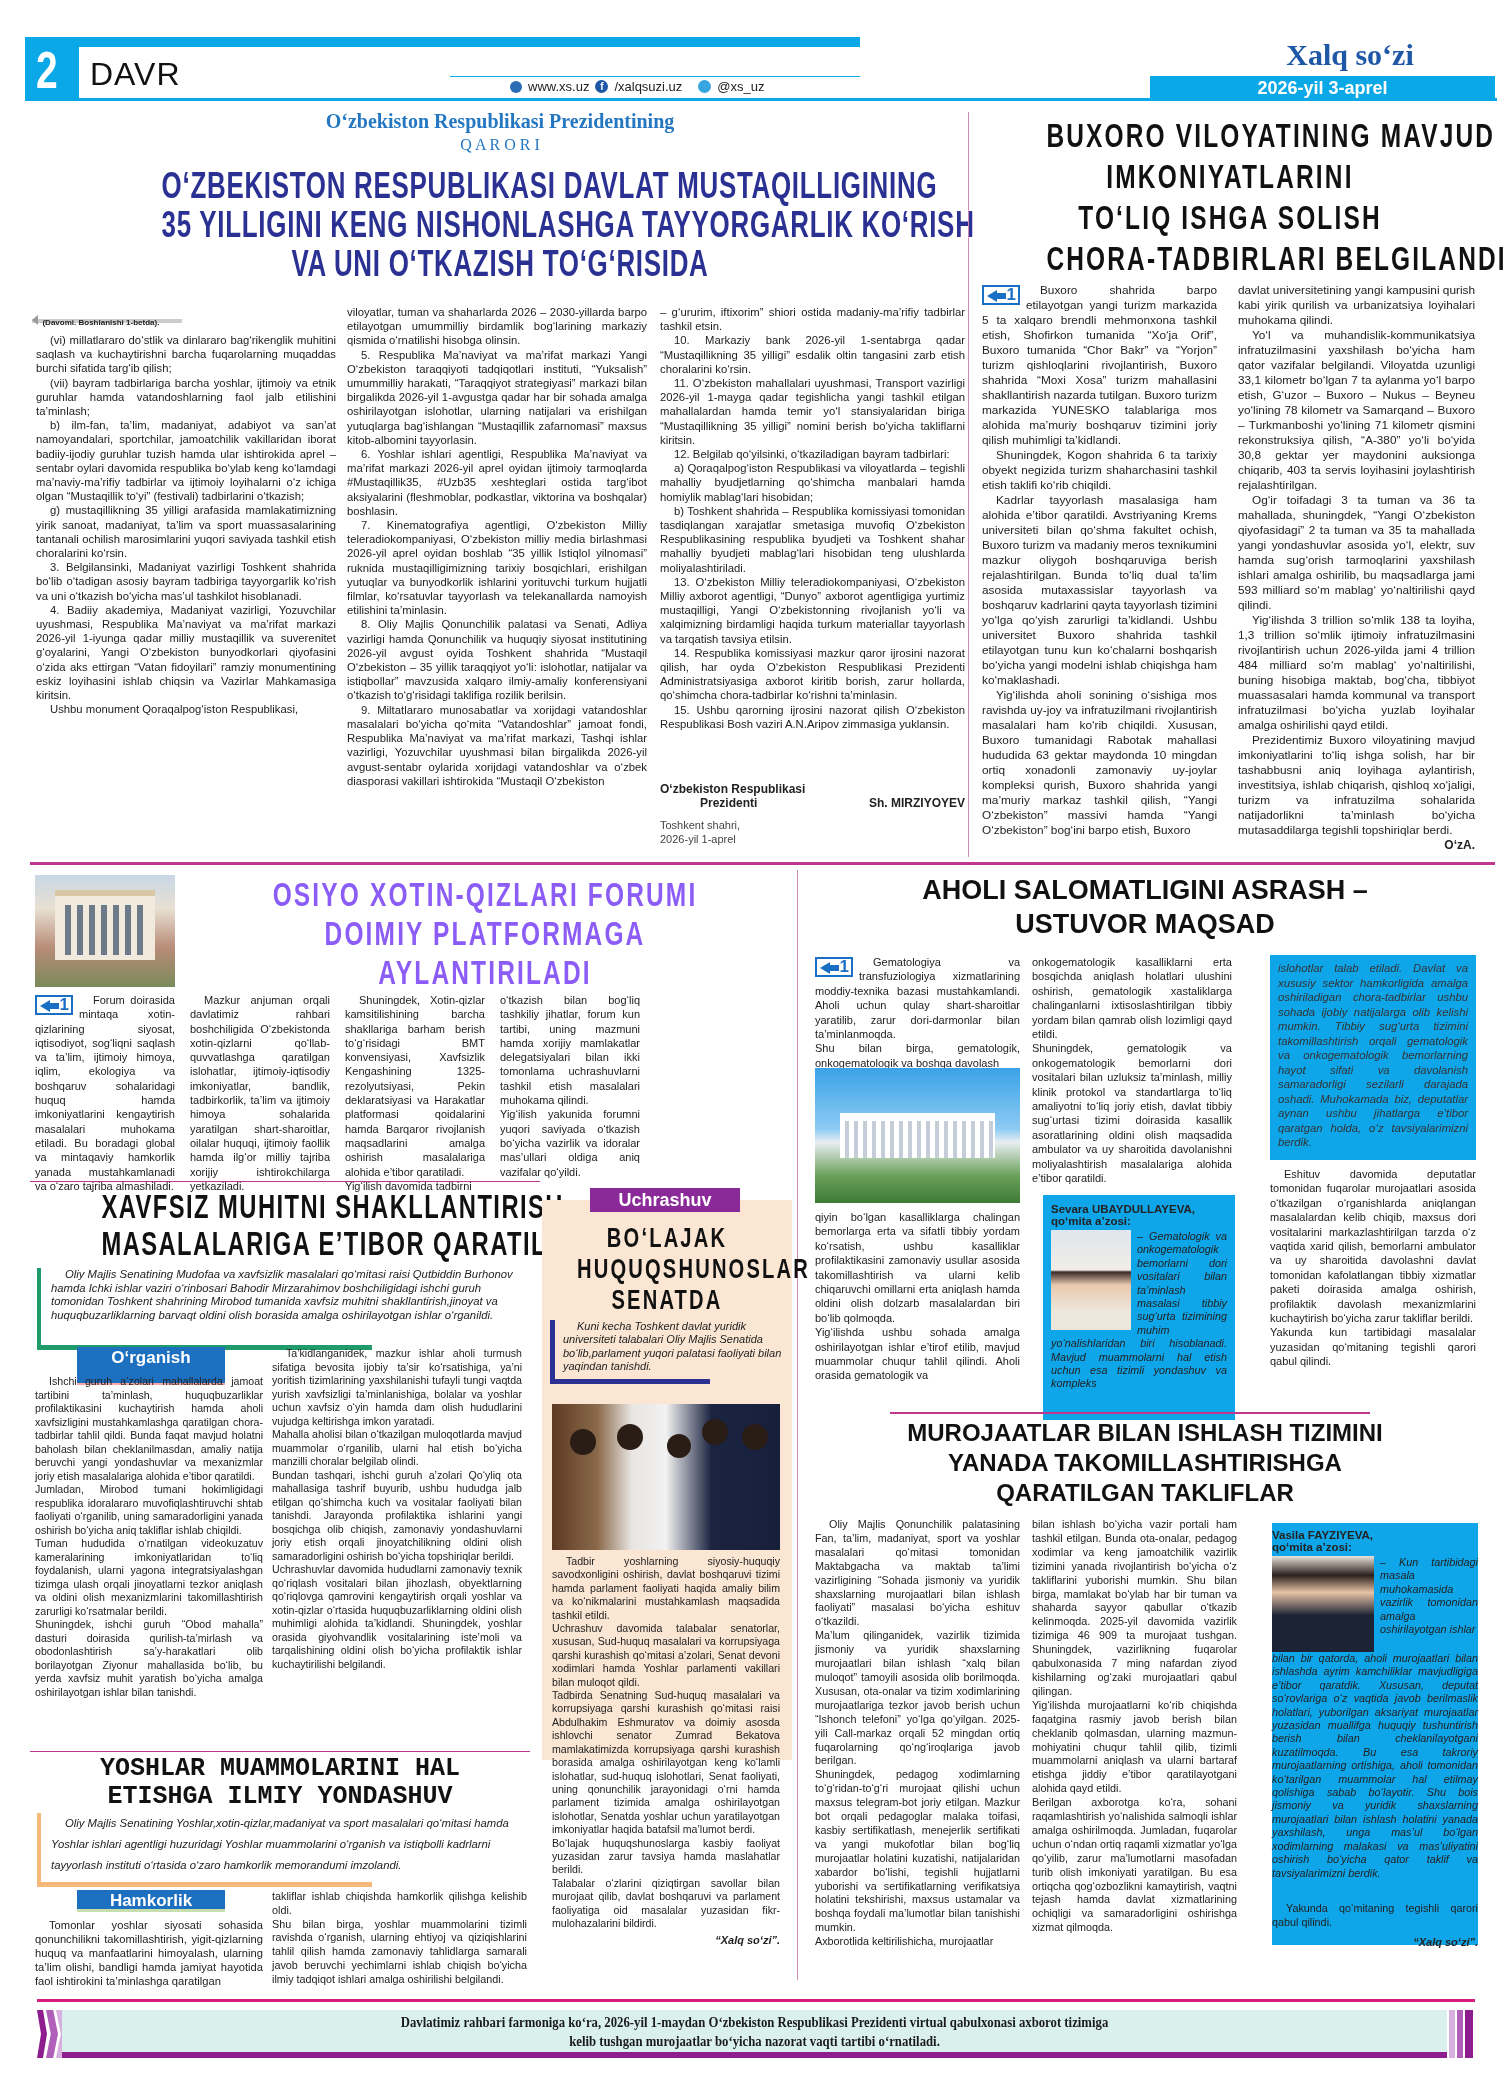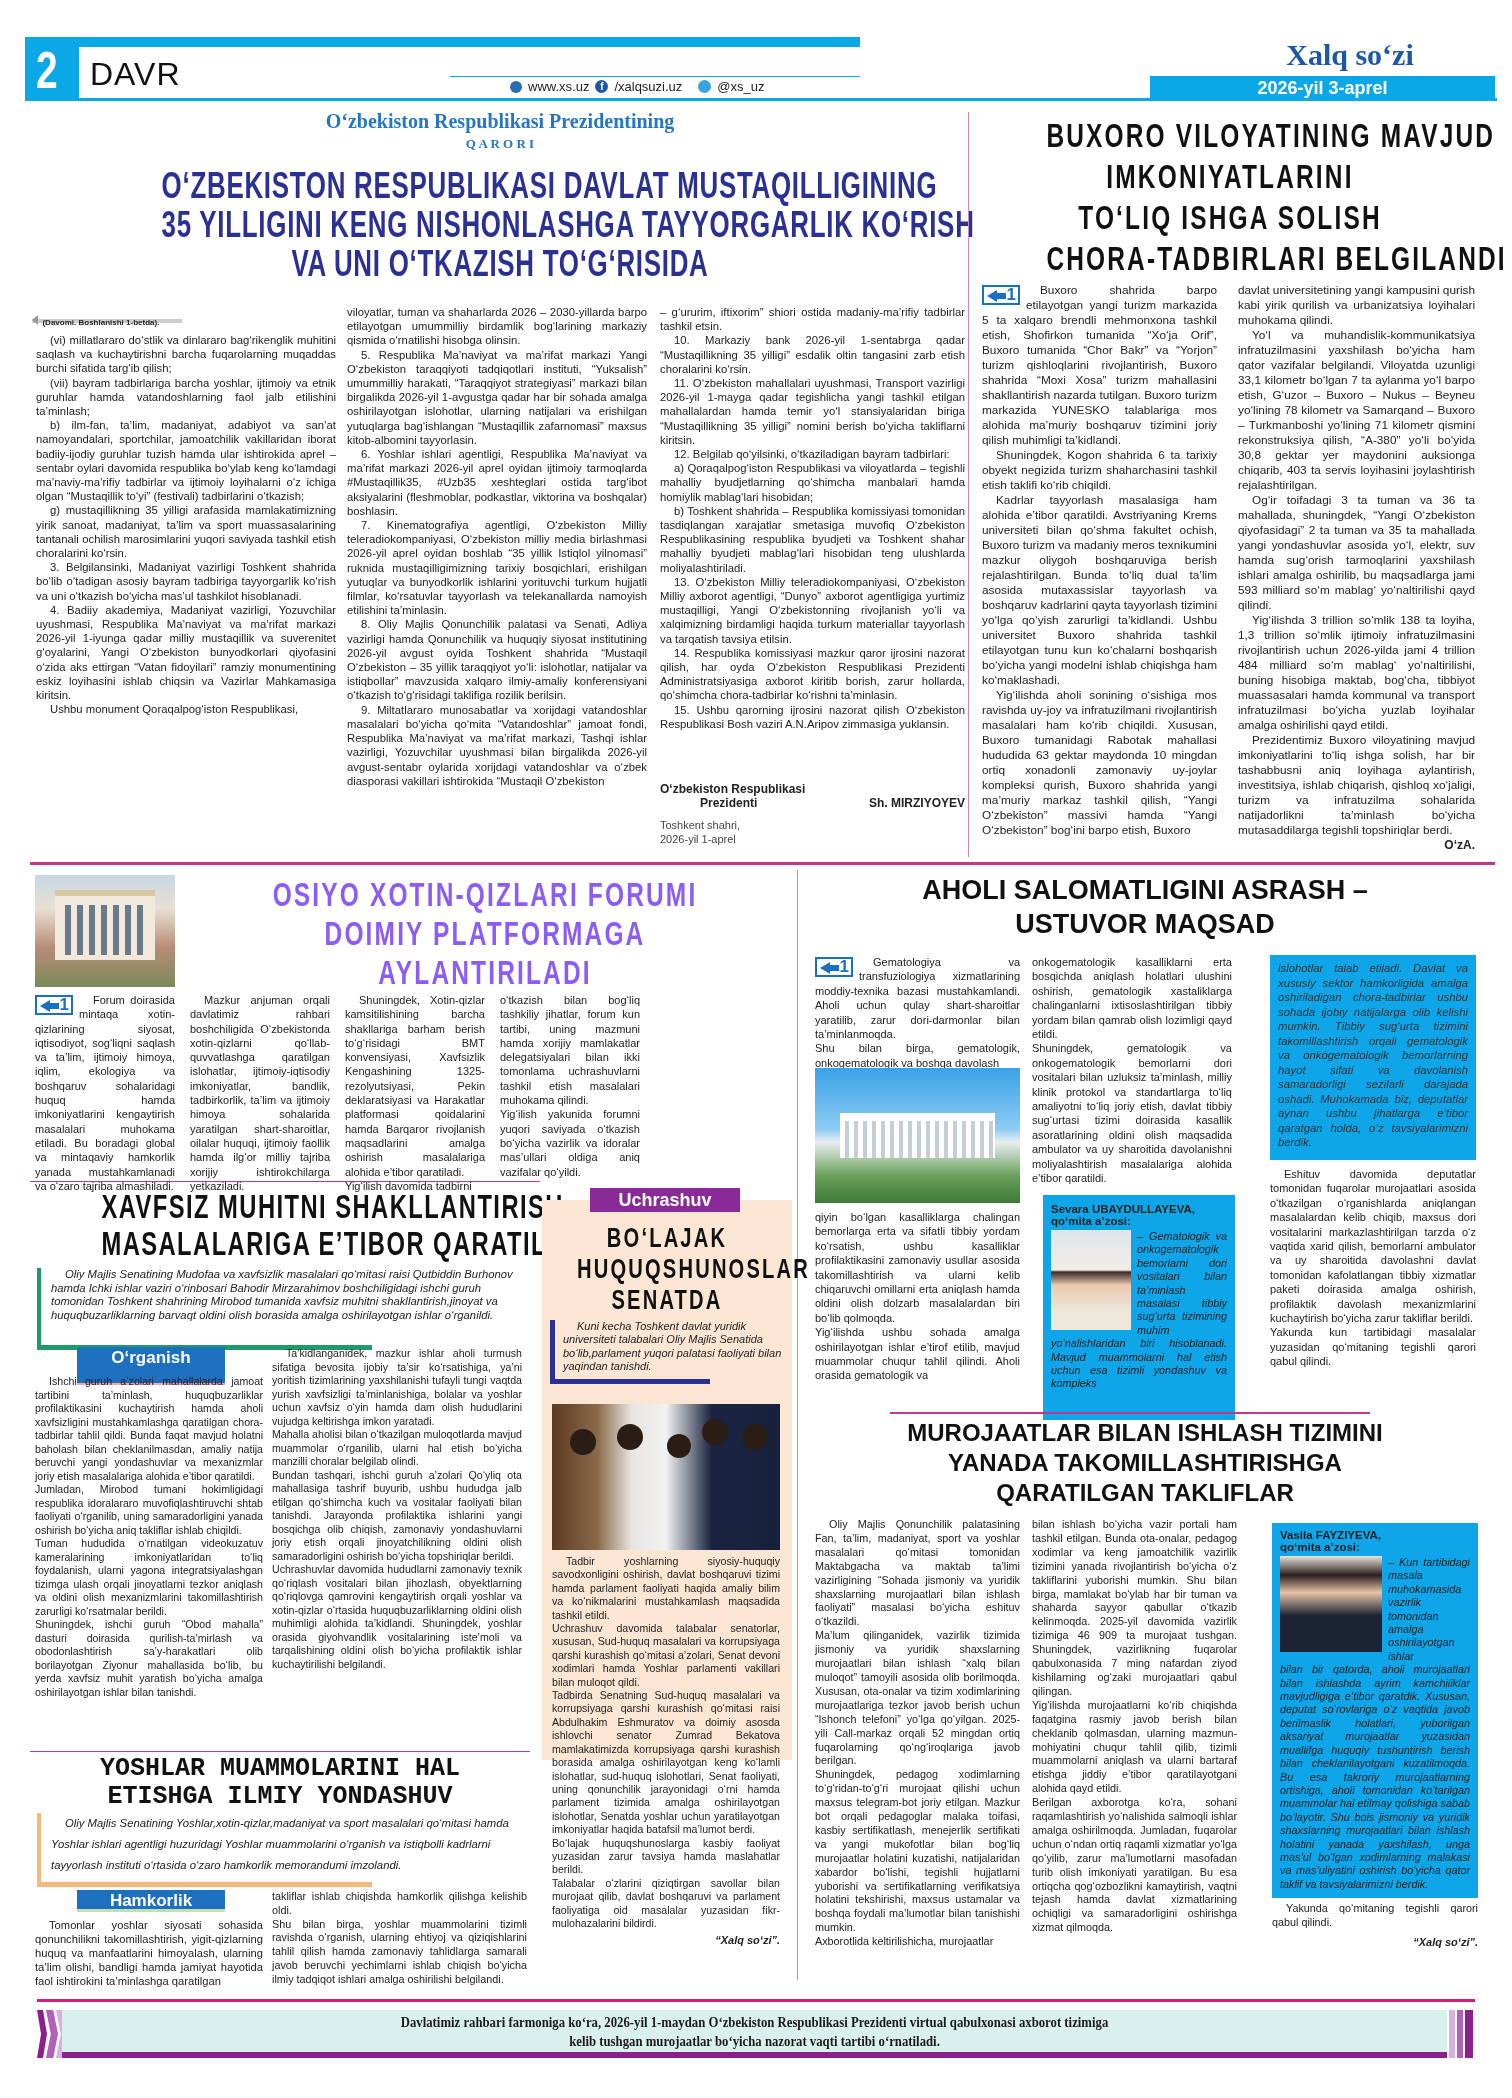--- a/index.html
+++ b/index.html
@@ -32,21 +32,21 @@
   <span>www.xs.uz</span>
   <span style="display:inline-block;width:13px;height:13px;border-radius:50%;background:#1d57a6;color:#fff;font-size:10px;font-weight:bold;text-align:center;line-height:13px">f</span>
   <span style="margin-right:10px">/xalqsuzi.uz</span>
   <span style="display:inline-block;width:13px;height:13px;border-radius:50%;background:#36a5e0"></span>
   <span>@xs_uz</span>
 </div>
 <div class="abs" style="left:1220px;top:38px;width:260px;text-align:center;font-family:'Liberation Serif',serif;font-weight:bold;font-size:30px;color:#1d57a6">Xalq so‘zi</div>
 <div class="abs" style="left:1150px;top:76px;width:345px;height:24px;background:#0aa8e6;color:#fff;font-weight:bold;font-size:18px;line-height:24px;text-align:center">2026-yil 3-aprel</div>
 
 <div class="abs" style="left:30px;top:110px;width:940px;text-align:center;font-family:'Liberation Serif',serif;font-weight:bold;font-size:20px;color:#2577c2">O‘zbekiston Respublikasi Prezidentining</div>
-<div class="abs" style="left:30px;top:136px;width:940px;text-align:center;font-family:'Liberation Serif',serif;font-weight:bold;font-size:13px;color:#2577c2">Q A R O R I</div>
+<div class="abs" style="left:30px;top:136px;width:940px;text-align:center;font-family:'Liberation Serif',serif;font-weight:normal;font-size:16px;color:#2577c2">Q A R O R I</div>
 <div class="abs" style="left:30px;top:166px;width:940px;text-align:center;color:#2b3193">
   <div class="cond" style="font-size:36px;line-height:39px">O‘ZBEKISTON RESPUBLIKASI DAVLAT MUSTAQILLIGINING</div>
   <div class="cond" style="font-size:36px;line-height:39px">35 YILLIGINI KENG NISHONLASHGA TAYYORGARLIK KO‘RISH</div>
   <div class="cond" style="font-size:36px;line-height:39px">VA UNI O‘TKAZISH TO‘G‘RISIDA</div>
 </div>
 <div class="abs" style="left:32px;top:311px;width:150px;height:12px;border-bottom:4px solid #ccc">
   <span style="display:inline-block;width:0;height:0;border-top:5px solid transparent;border-bottom:5px solid transparent;border-right:6px solid #999"></span>
   <span style="font-size:8px;font-weight:bold">(Davomi. Boshlanishi 1-betda).</span>
 </div>
 <div class="col" style="left:36px;top:333px;width:300px">
@@ -263,21 +263,21 @@
   <p class="t" style="font-size:10.8px;line-height:13.9px;white-space:pre-line">Oliy Majlis Qonunchilik palatasining Fan, ta’lim, madaniyat, sport va yoshlar masalalari qo‘mitasi tomonidan Maktabgacha va maktab ta’limi vazirligining “Sohada jismoniy va yuridik shaxslarning murojaatlari bilan ishlash faoliyati” masalasi bo‘yicha eshituv o‘tkazildi.
 Ma’lum qilinganidek, vazirlik tizimida jismoniy va yuridik shaxslarning murojaatlari bilan ishlash “xalq bilan muloqot” tamoyili asosida olib borilmoqda. Xususan, ota-onalar va tizim xodimlarining murojaatlariga tezkor javob berish uchun “Ishonch telefoni” yo‘lga qo‘yilgan. 2025-yili Call-markaz orqali 52 mingdan ortiq fuqarolarning qo‘ng‘iroqlariga javob berilgan.
 Shuningdek, pedagog xodimlarning to‘g‘ridan-to‘g‘ri murojaat qilishi uchun maxsus telegram-bot joriy etilgan. Mazkur bot orqali pedagoglar malaka toifasi, kasbiy sertifikatlash, menejerlik sertifikati va yangi mukofotlar bilan bog‘liq murojaatlar holatini kuzatishi, natijalaridan xabardor bo‘lishi, tegishli hujjatlarni yuborishi va sertifikatlarning verifikatsiya holatini tekshirishi, maxsus ustamalar va boshqa foydali ma’lumotlar bilan tanishishi mumkin.
 Axborotlida keltirilishicha, murojaatlar</p>
 </div>
 <div class="col" style="left:1032px;top:1518px;width:205px">
   <p class="t" style="font-size:10.8px;line-height:13.9px;white-space:pre-line;text-indent:0">bilan ishlash bo‘yicha vazir portali ham tashkil etilgan. Bunda ota-onalar, pedagog xodimlar va keng jamoatchilik vazirlik tizimini yanada rivojlantirish bo‘yicha o‘z takliflarini yuborishi mumkin. Shu bilan birga, mamlakat bo‘ylab har bir tuman va shaharda sayyor qabullar o‘tkazib kelinmoqda. 2025-yil davomida vazirlik tizimiga 46 909 ta murojaat tushgan. Shuningdek, vazirlikning fuqarolar qabulxonasida 7 ming nafardan ziyod kishilarning og‘zaki murojaatlari qabul qilingan.
 Yig‘ilishda murojaatlarni ko‘rib chiqishda faqatgina rasmiy javob berish bilan cheklanib qolmasdan, ularning mazmun-mohiyatini chuqur tahlil qilib, tizimli muammolarni aniqlash va ularni bartaraf etishga jiddiy e’tibor qaratilayotgani alohida qayd etildi.
 Berilgan axborotga ko‘ra, sohani raqamlashtirish yo‘nalishida salmoqli ishlar amalga oshirilmoqda. Jumladan, fuqarolar uchun o‘ndan ortiq raqamli xizmatlar yo‘lga qo‘yilib, zarur ma’lumotlarni masofadan turib olish imkoniyati yaratilgan. Bu esa ortiqcha qog‘ozbozlikni kamaytirish, vaqtni tejash hamda davlat xizmatlarining ochiqligi va samaradorligini oshirishga xizmat qilmoqda.</p>
 </div>
-<div class="quotebox" style="left:1272px;top:1523px;width:206px;height:375px;padding:6px 8px">
+<div class="quotebox" style="left:1272px;top:1523px;width:206px;height:422px;padding:6px 0">
   <div style="font-weight:bold;font-size:11.5px">Vasila FAYZIYEVA,</div>
   <div style="font-weight:bold;font-size:11.5px;margin-bottom:3px">qo‘mita a’zosi:</div>
   <div class="photo" style="position:relative;float:left;width:102px;height:96px;margin-right:6px;background:linear-gradient(180deg,#e9e4dc 0%,#2a1f1c 20%,#e6c3a7 38%,#1c2334 62%,#1c2334 100%)"></div>
   <p class="it" style="font-size:10.8px;line-height:13.4px;text-align:justify">– Kun tartibidagi masala muhokamasida vazirlik tomonidan amalga oshirilayotgan ishlar</p>
   <p class="it" style="font-size:10.8px;line-height:13.4px;text-align:justify;clear:both">bilan bir qatorda, aholi murojaatlari bilan ishlashda ayrim kamchiliklar mavjudligiga e’tibor qaratdik. Xususan, deputat so‘rovlariga o‘z vaqtida javob berilmaslik holatlari, yuborilgan aksariyat murojaatlar yuzasidan muallifga huquqiy tushuntirish berish bilan cheklanilayotgani kuzatilmoqda. Bu esa takroriy murojaatlarning ortishiga, aholi tomonidan ko‘tarilgan muammolar hal etilmay qolishiga sabab bo‘layotir. Shu bois jismoniy va yuridik shaxslarning murojaatlari bilan ishlash holatini yanada yaxshilash, unga mas’ul bo‘lgan xodimlarning malakasi va mas’uliyatini oshirish bo‘yicha qator taklif va tavsiyalarimizni berdik.</p>
 </div>
 <div class="col" style="left:1272px;top:1902px;width:206px">
   <p class="t" style="font-size:10.8px;line-height:13.9px">Yakunda qo‘mitaning tegishli qarori qabul qilindi.</p>
   <div style="text-align:right;font-weight:bold;font-style:italic;font-size:11px;margin-top:6px">“Xalq so‘zi”.</div>
 </div>

